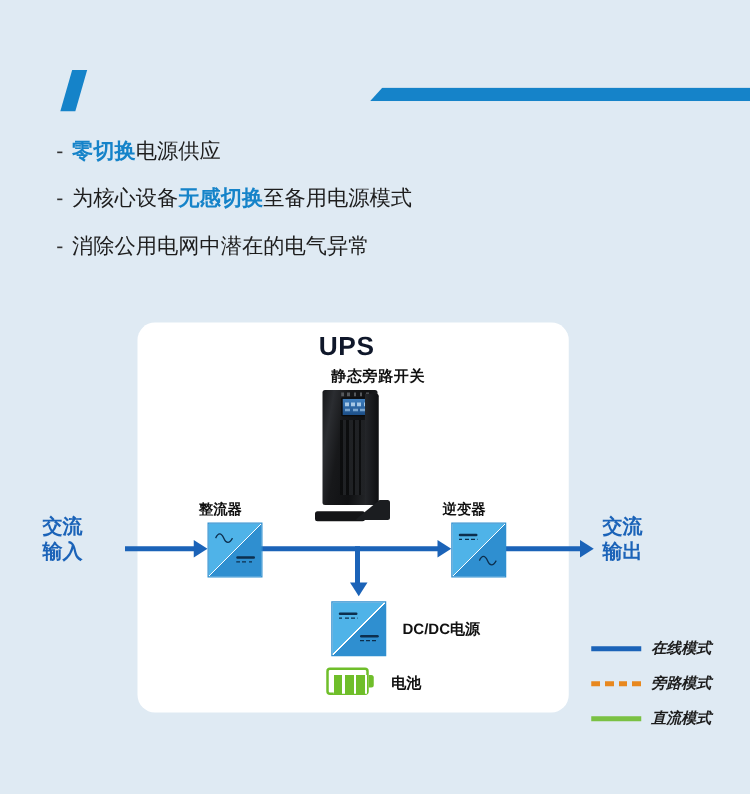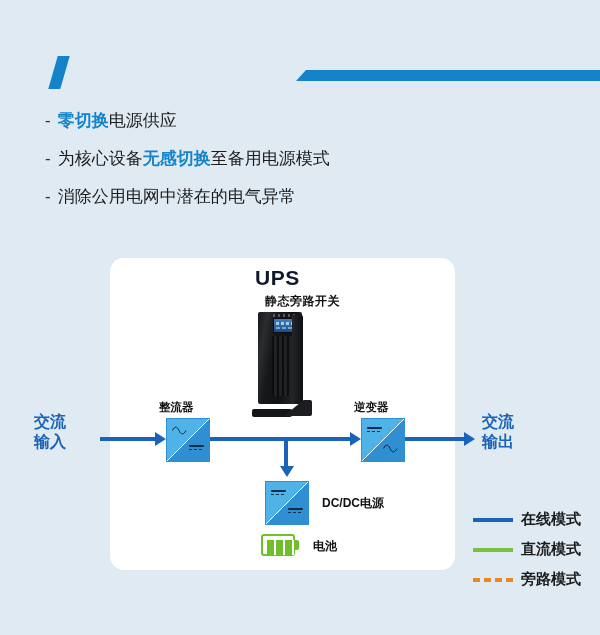--- a/index.html
+++ b/index.html
@@ -172,21 +172,21 @@
   .batt-cells{position:absolute;left:3.5px;top:3.5px;width:27px;height:15px;
     background:repeating-linear-gradient(90deg,#6fbe2a 0 7px,#ffffff 7px 9px);}
 
   
   .legend{position:absolute;left:473px;top:510px;width:120px;}
   .legend-row{display:flex;align-items:center;margin-bottom:11px;}
   .legend-swatch{width:40px;height:4px;margin-right:8px;flex:0 0 auto;}
   .sw-online{background:#1b63b8;}
   .sw-dc{background:#7ac143;}
   .sw-bypass{background:repeating-linear-gradient(90deg,#e8881e 0 7px,transparent 7px 11px);}
-  .legend-label{font-size:15px;font-weight:bold;color:#1d1d1d;white-space:nowrap;}
+  .legend-label{font-size:12px;font-weight:bold;color:#1d1d1d;white-space:nowrap;font-style:italic;}
 </style>
 </head>
 <body>
 
 <div class="header-deco">
   <div class="deco-slash"></div>
   <div class="deco-bar"></div>
 </div>
 
 <div class="bullets">
@@ -301,20 +301,20 @@
   <div class="label-batt">电池</div>
 
 </div>
 
 <div class="legend">
   <div class="legend-row">
     <span class="legend-swatch sw-online"></span>
     <span class="legend-label">在线模式</span>
   </div>
   <div class="legend-row">
+    <span class="legend-swatch sw-bypass"></span>
+    <span class="legend-label">旁路模式</span>
+  </div>
+  <div class="legend-row">
     <span class="legend-swatch sw-dc"></span>
     <span class="legend-label">直流模式</span>
   </div>
-  <div class="legend-row">
-    <span class="legend-swatch sw-bypass"></span>
-    <span class="legend-label">旁路模式</span>
-  </div>
 </div>
 
 </body></html>

